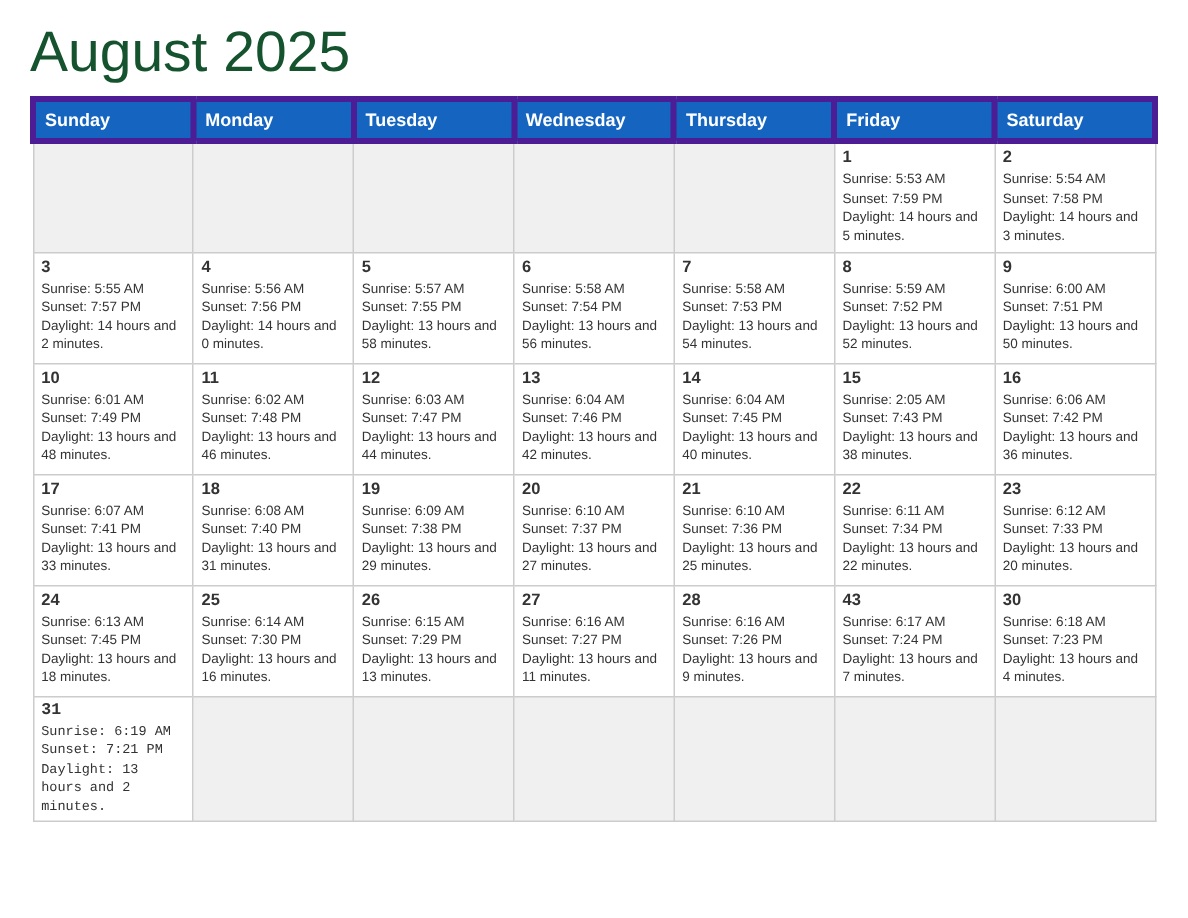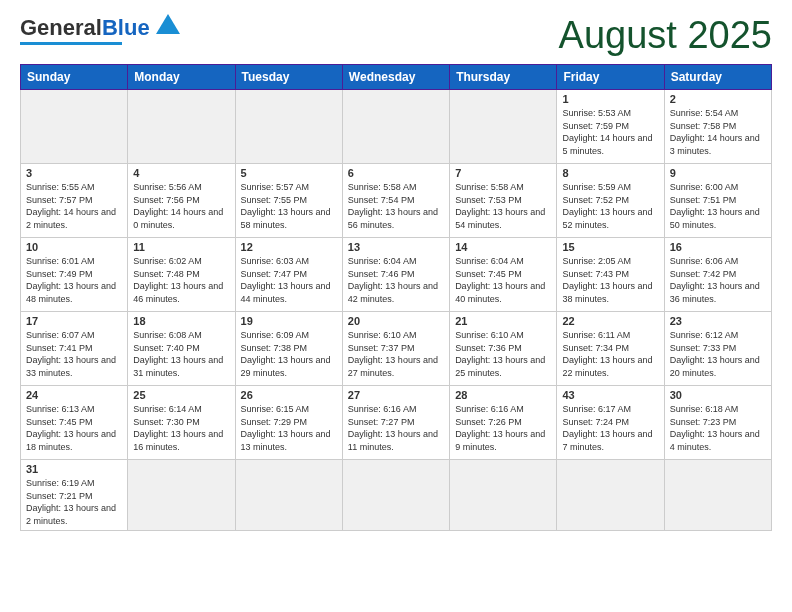--- a/index.html
+++ b/index.html
@@ -53,65 +53,55 @@
       border-collapse: collapse;
       table-layout: fixed;
     }
     .calendar th {
       background: #1565c0;
       color: #fff;
       font-size: 12px;
       font-weight: bold;
       text-align: left;
       padding: 5px 6px;
-      border: 1px solid #4c1d95;
+      border: 4px solid #4c1d95;
     }
     .calendar td {
       border: 1px solid #ccc;
       vertical-align: top;
       padding: 3px 5px;
       font-size: 9.5px;
       color: #333;
       background: #fff;
       height: 74px;
     }
     .calendar td.empty {
       background: #f0f0f0;
     }
     .calendar td.last-row {
       height: 64px;
+      font-family: Liberation Mono, monospace;
     }
     .day-num {
       font-size: 11px;
       font-weight: bold;
       display: block;
       margin-bottom: 2px;
     }
     .day-info {
       font-size: 9px;
       line-height: 1.4;
       color: #333;
     }
   </style>
 </head>
 <body>
 
 <div class="page">
   <div class="header">
-    <div class="logo">
-      <div style="display:flex;align-items:center;">
-        <span class="logo-text">
-          <span>General</span><span class="blue">Blue</span>
-        </span>
-        <svg width="28" height="28" viewBox="0 0 28 28" style="margin-left:4px;margin-top:-4px;">
-          <polygon points="14,2 26,22 2,22" fill="#1a8ed4"></polygon>
-        </svg>
-      </div>
-      <div style="width:102px;height:3px;background:#1a8ed4;margin-top:2px;"></div>
-    </div>
     <div class="title-block">
       <div class="month-year">August 2025</div>
     </div>
   </div>
 
   <table class="calendar">
     <thead>
       <tr>
       <th>Sunday</th>
           <th>Monday</th>

